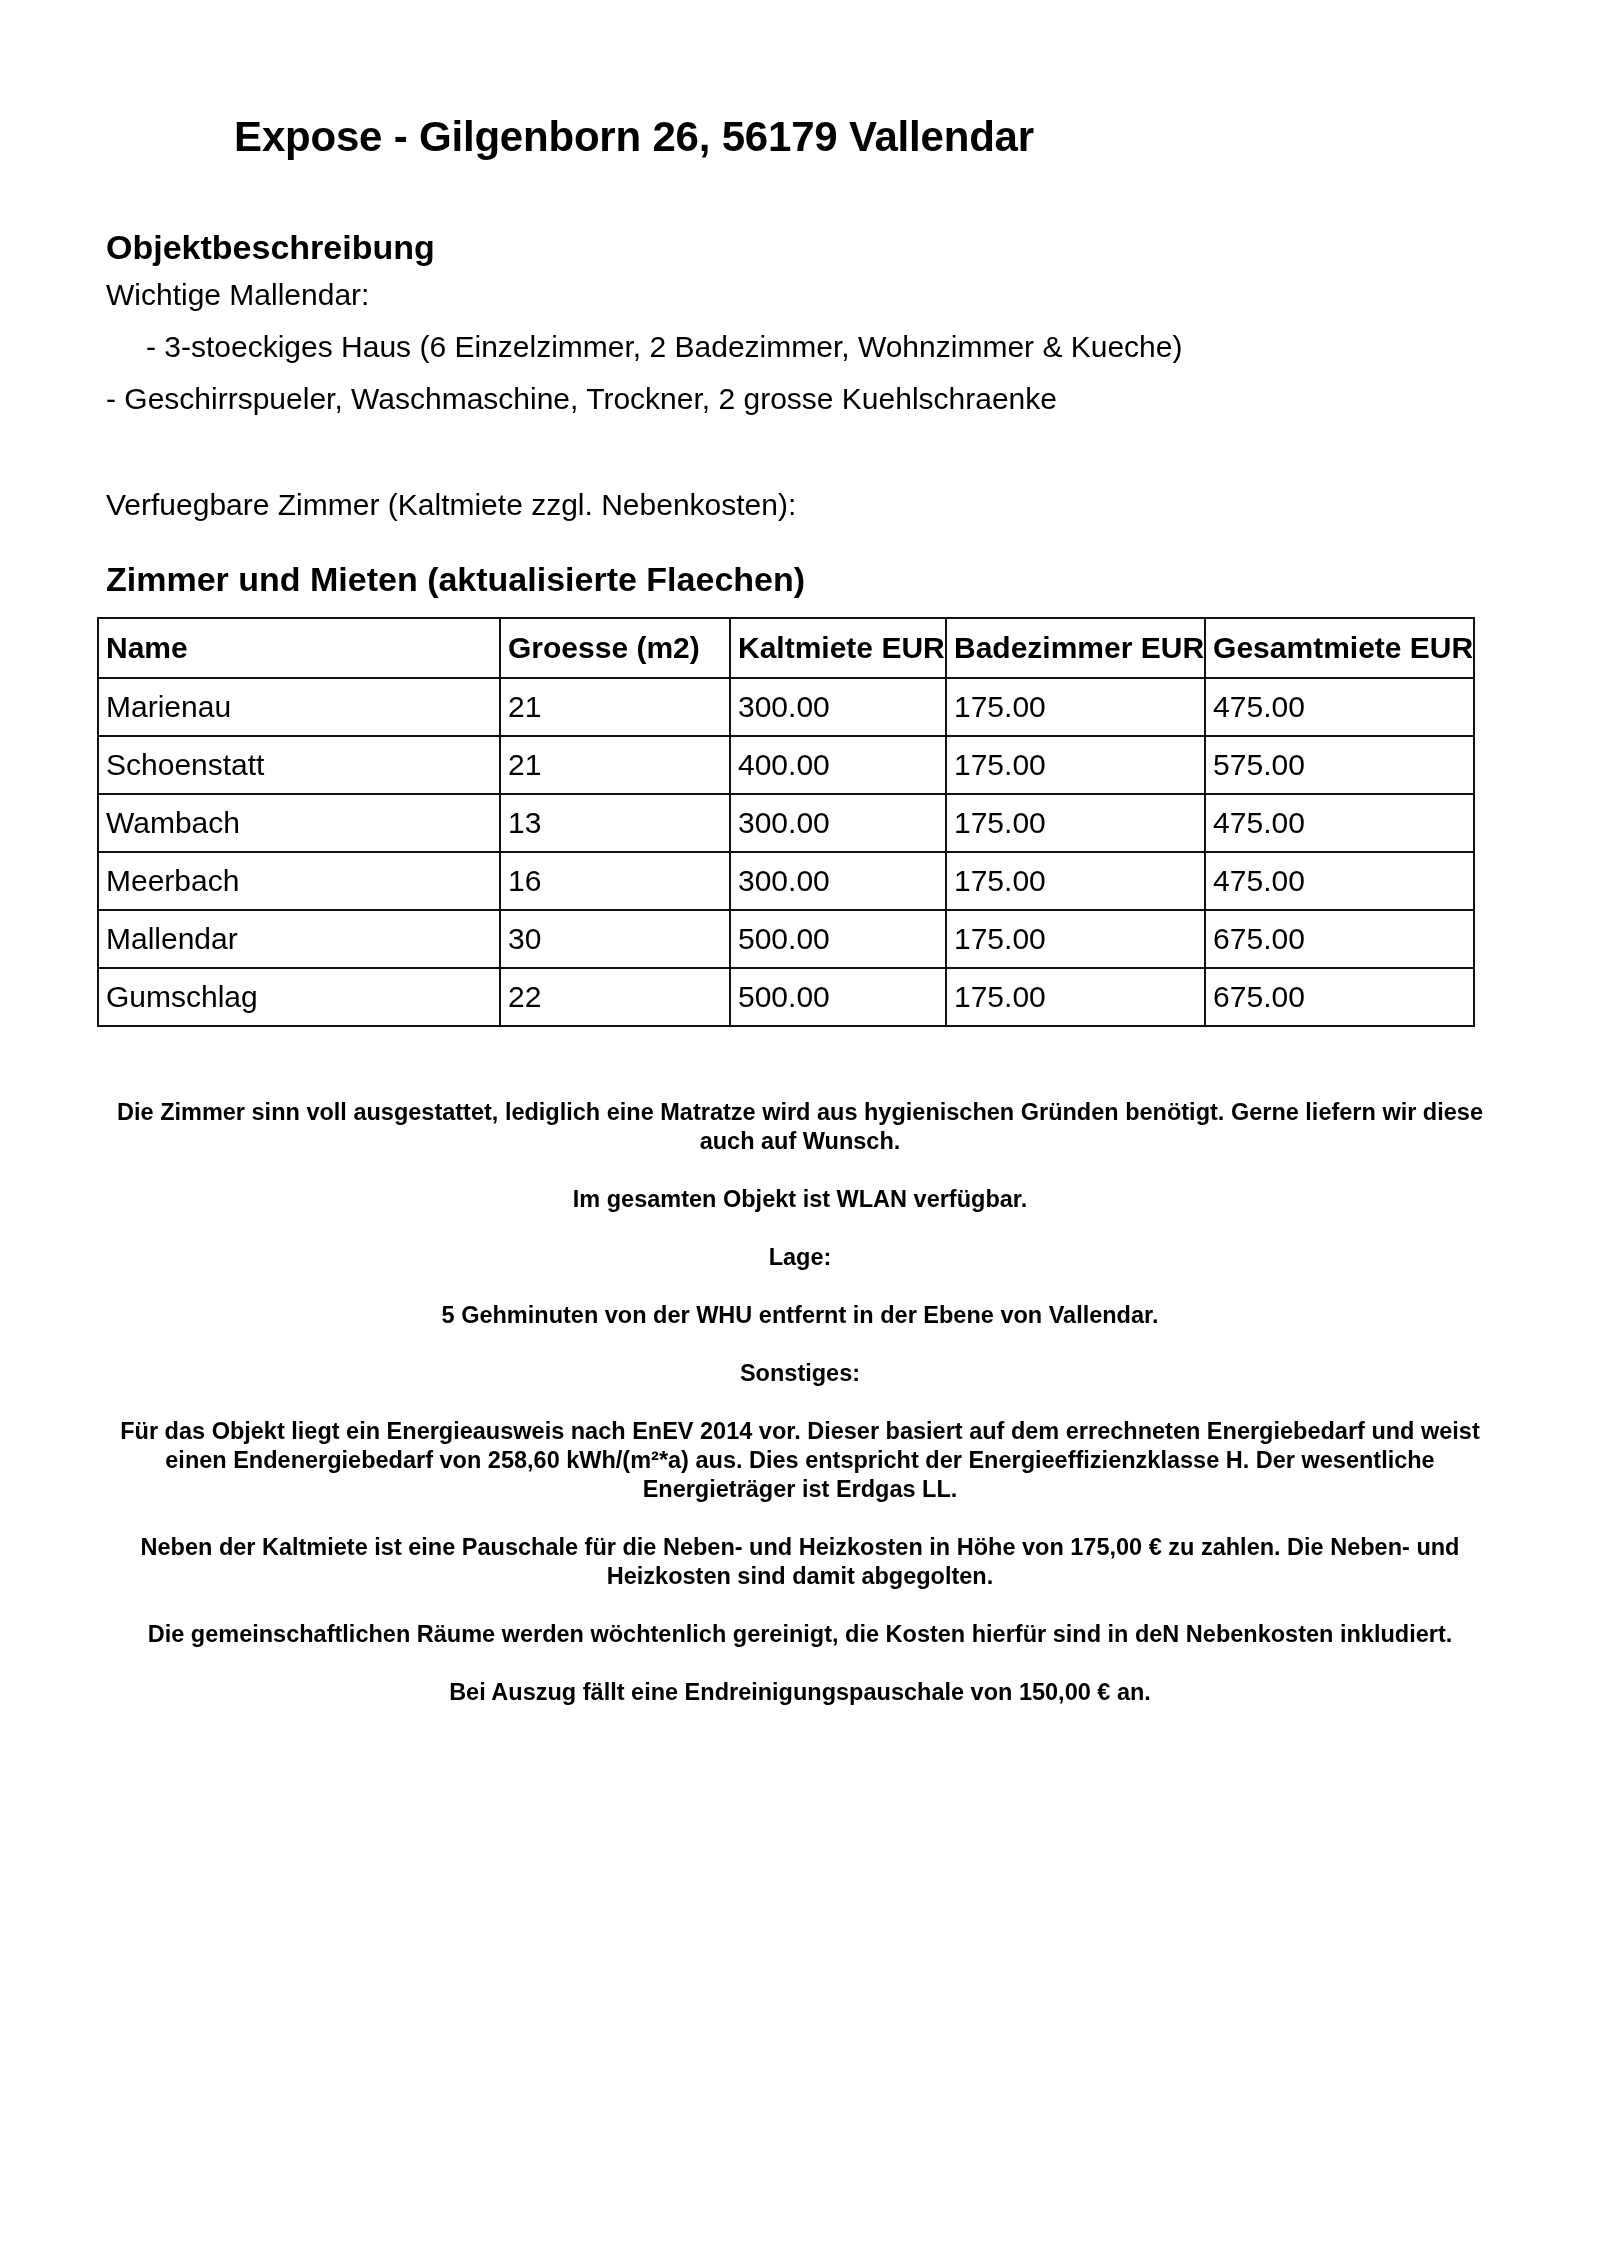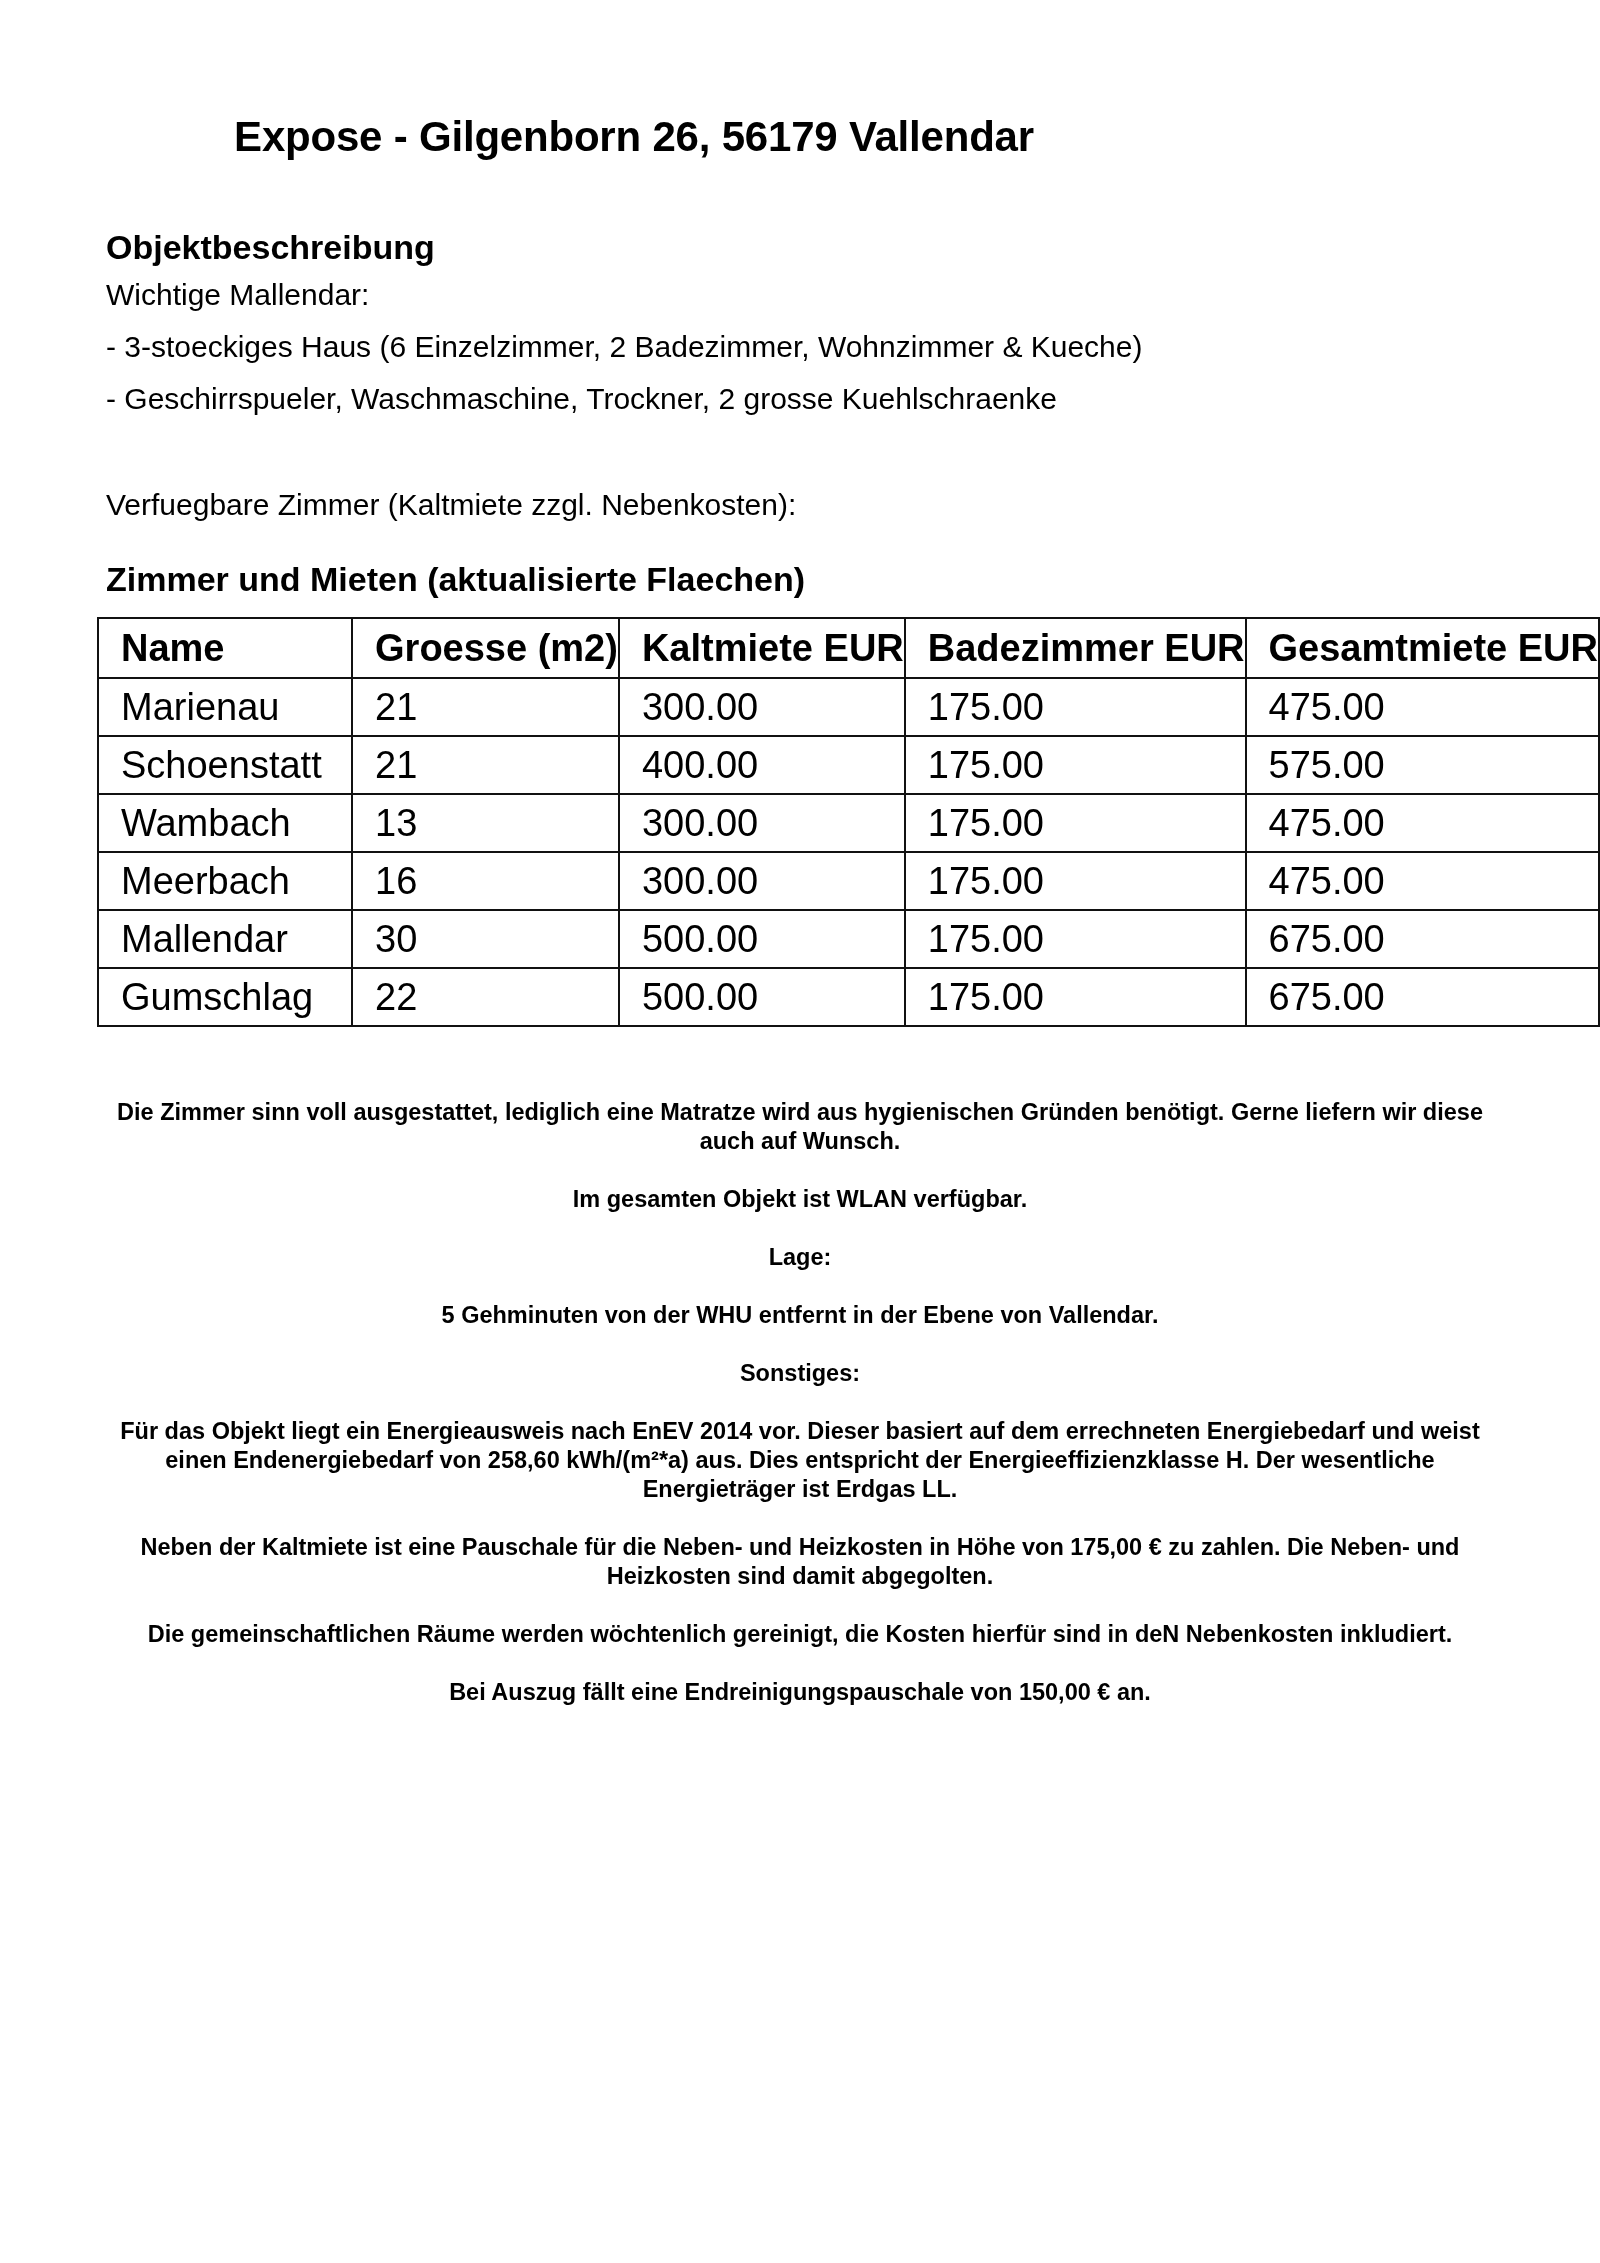--- a/index.html
+++ b/index.html
@@ -2,35 +2,35 @@
 <html><head>
 <meta charset="utf-8">
 <style>
   html, body { margin: 0; padding: 0; background: #ffffff; }
   body { width: 1600px; height: 2263px; position: relative; overflow: hidden; color: #000; font-family: "Liberation Sans", sans-serif; }
   .abs { position: absolute; }
   .title { left: 0; width: 1268px; top: 113px; text-align: center; font-size: 42px; font-weight: bold; letter-spacing: -0.2px; }
   .h2 { left: 106px; font-size: 34px; font-weight: bold; }
   .p { left: 106px; font-size: 30px; font-weight: normal; white-space: nowrap; }
   table.rooms { position: absolute; left: 97px; top: 617px; border-collapse: collapse; table-layout: fixed; }
-  table.rooms td, table.rooms th { border: 2px solid #111; height: 56px; padding: 0 0 0 22px; font-size: 38px; text-align: left; vertical-align: middle; white-space: nowrap; overflow: visible; }
+  table.rooms td, table.rooms th { border: 2px solid #111; height: 56px; padding: 0 0 0 7px; font-size: 30px; text-align: left; vertical-align: middle; white-space: nowrap; overflow: visible; }
   table.rooms th { font-weight: bold; height: 58px; }
   .col1 { width: 402px; } .col2 { width: 230px; } .col3 { width: 216px; } .col4 { width: 253px; } .col5 { width: 253px; }
   .notes { position: absolute; left: 110px; width: 1380px; top: 1098px; text-align: center; font-size: 23.5px; font-weight: bold; line-height: 29px; }
   .notes p { margin: 0 0 29px 0; }
 </style>
 </head>
 <body>
 
 <h1 class="abs title" style="margin:0;">Expose - Gilgenborn 26, 56179 Vallendar</h1>
 
 <h2 class="abs h2" style="margin:0; top:228px;">Objektbeschreibung</h2>
 
 <div class="abs p" style="top:278px;">Wichtige Mallendar:</div>
-<div class="abs p" style="top:330px;">- 3-stoeckiges Haus (6 Einzelzimmer, 2 Badezimmer, Wohnzimmer &amp; Kueche)</div>
+<div class="abs p" style="top:330px;margin-left:40px;">- 3-stoeckiges Haus (6 Einzelzimmer, 2 Badezimmer, Wohnzimmer &amp; Kueche)</div>
 <div class="abs p" style="top:382px;">- Geschirrspueler, Waschmaschine, Trockner, 2 grosse Kuehlschraenke</div>
 
 <div class="abs p" style="top:488px;">Verfuegbare Zimmer (Kaltmiete zzgl. Nebenkosten):</div>
 
 <h2 class="abs h2" style="margin:0; top:560px;">Zimmer und Mieten (aktualisierte Flaechen)</h2>
 
 <table class="rooms">
   <colgroup>
       <col class="col1">
       <col class="col2">

